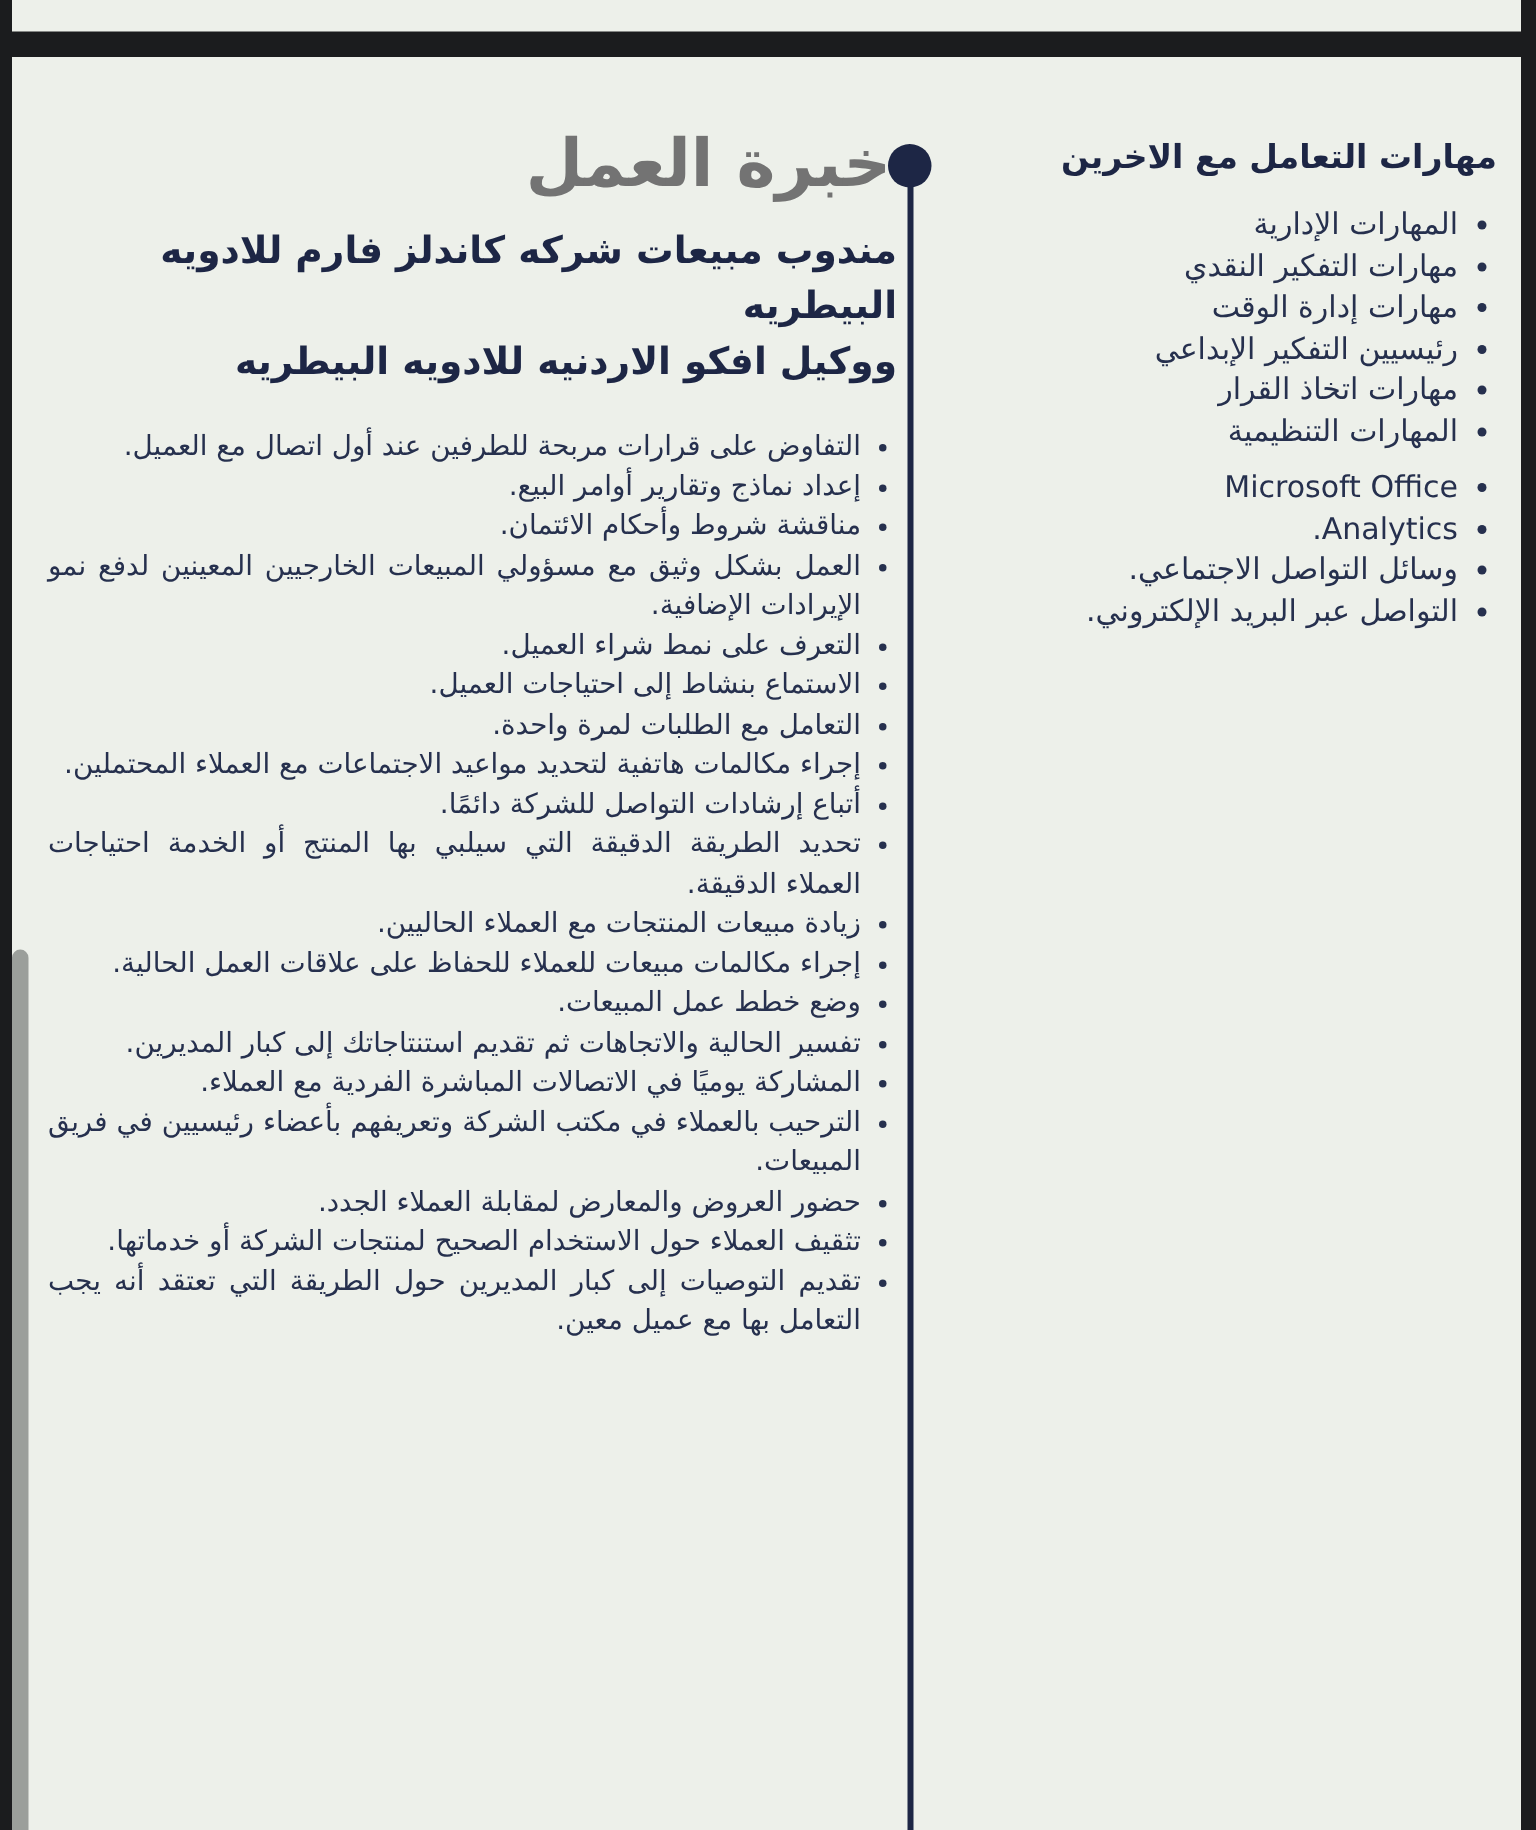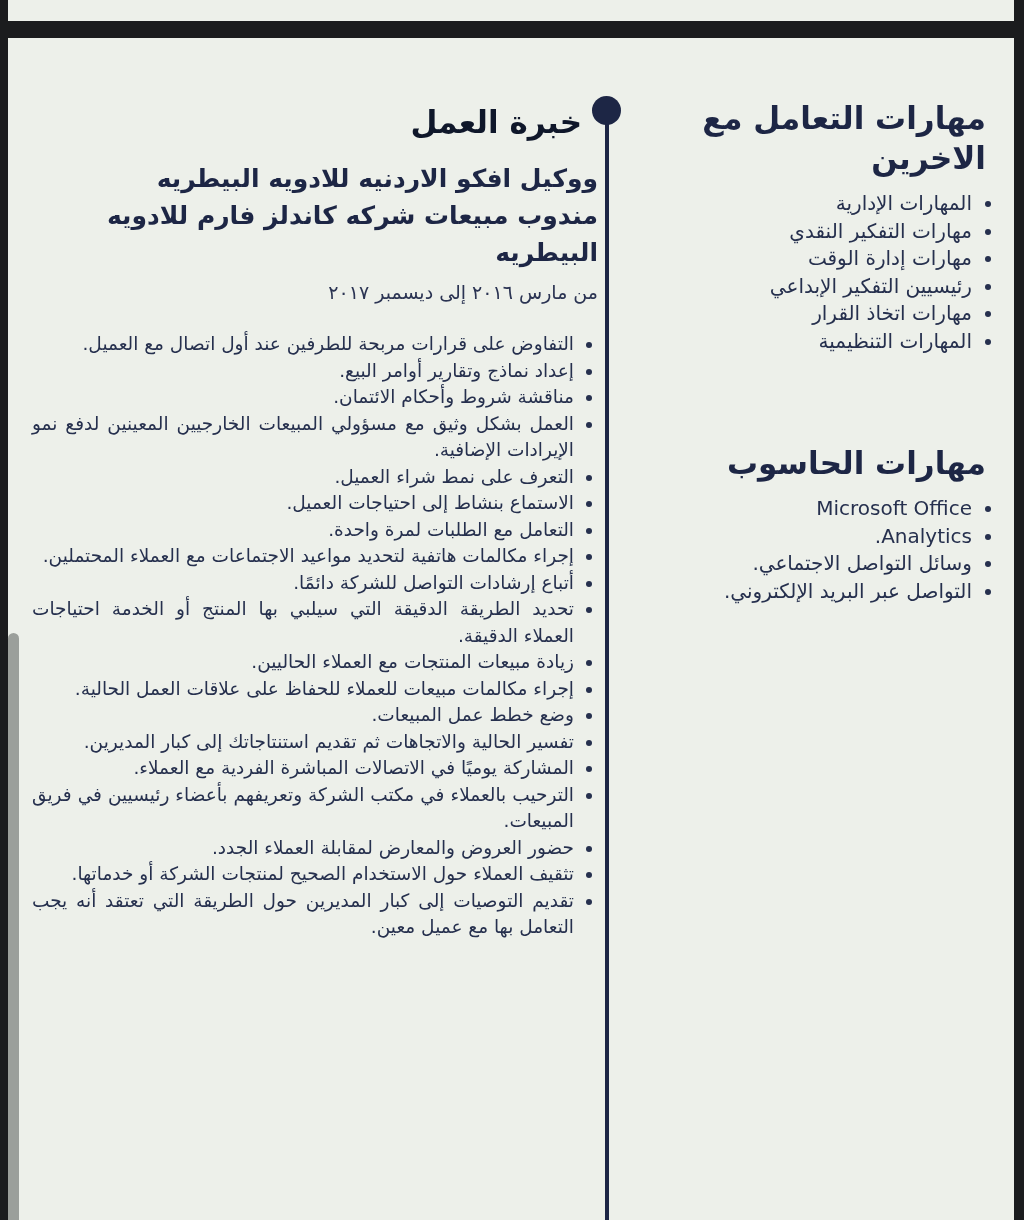--- a/index.html
+++ b/index.html
@@ -36,23 +36,23 @@
     background: #1d2645;
   }
   
   .main-col {
     position: absolute; left: 24px; top: 46px;
     width: 566px;
     direction: rtl; text-align: right;
     color: #26304e;
   }
   .main-col h1 {
-    margin: 16px; padding: 0;
-    font-size: 31px; font-weight: bold; line-height: 44px;
-    color: #0f172a;
+    margin: 4px; padding: 0;
+    font-size: 44px; font-weight: bold; line-height: 44px;
+    color: #737373;
   }
   .job-title {
     margin-top: 16px;
     font-size: 25px; font-weight: bold; line-height: 37px;
     color: #1d2645;
   }
   .job-title span { display: block; }
   .date-range {
     margin-top: 9px;
     font-size: 19px; line-height: 25px;
@@ -68,22 +68,22 @@
   }
   ul.duties li { margin: 0; padding: 0; }
   
   .sidebar-col {
     position: absolute; right: 16px; top: 48px;
     width: 372px;
     direction: rtl; text-align: right;
     color: #26304e;
   }
   .sidebar-col h2 {
-    margin: 12px; padding: 0;
-    font-size: 31px; font-weight: bold; line-height: 40px;
+    margin: 0; padding: 0;
+    font-size: 22px; font-weight: bold; line-height: 40px;
     color: #1d2645;
   }
   .sidebar-col .computer-heading { margin-top: 88px; }
   ul.skills {
     margin: 10px 0 0 0;
     padding: 0 26px 0 0;
     list-style: disc outside;
     font-size: 20px; line-height: 27.5px;
   }
   ul.skills li { margin: 0; padding: 0; }
@@ -94,24 +94,23 @@
 <div class="prev-page-edge"></div>
 
 <div class="page" lang="ar">
 
   <div class="timeline-line"></div>
   <div class="timeline-dot"></div>
 
   <section class="main-col">
     <h1>خبرة العمل</h1>
     <div class="job-title">
+      <span>مندوب مبيعات شركه كاندلز فارم للادويه البيطريه</span>
       <span>ووكيل افكو الاردنيه للادويه البيطريه</span>
-      <span>مندوب مبيعات شركه كاندلز فارم للادويه البيطريه</span>
     </div>
-    <div class="date-range">من مارس ٢٠١٦ إلى ديسمبر ٢٠١٧</div>
     <ul class="duties">
         <li>التفاوض على قرارات مربحة للطرفين عند أول اتصال مع العميل.</li>
         <li>إعداد نماذج وتقارير أوامر البيع.</li>
         <li>مناقشة شروط وأحكام الائتمان.</li>
         <li>العمل بشكل وثيق مع مسؤولي المبيعات الخارجيين المعينين لدفع نمو الإيرادات الإضافية.</li>
         <li>التعرف على نمط شراء العميل.</li>
         <li>الاستماع بنشاط إلى احتياجات العميل.</li>
         <li>التعامل مع الطلبات لمرة واحدة.</li>
         <li>إجراء مكالمات هاتفية لتحديد مواعيد الاجتماعات مع العملاء المحتملين.</li>
         <li>أتباع إرشادات التواصل للشركة دائمًا.</li>
@@ -134,21 +133,20 @@
       <ul class="skills">
           <li>المهارات الإدارية</li>
           <li>مهارات التفكير النقدي</li>
           <li>مهارات إدارة الوقت</li>
           <li>رئيسيين التفكير الإبداعي</li>
           <li>مهارات اتخاذ القرار</li>
           <li>المهارات التنظيمية</li>
         </ul>
     </section>
     <section>
-      <h2 class="computer-heading">مهارات الحاسوب</h2>
       <ul class="skills">
           <li>Microsoft Office</li>
           <li>Analytics.</li>
           <li>وسائل التواصل الاجتماعي.</li>
           <li>التواصل عبر البريد الإلكتروني.</li>
         </ul>
     </section>
   </aside>
 
 </div>

